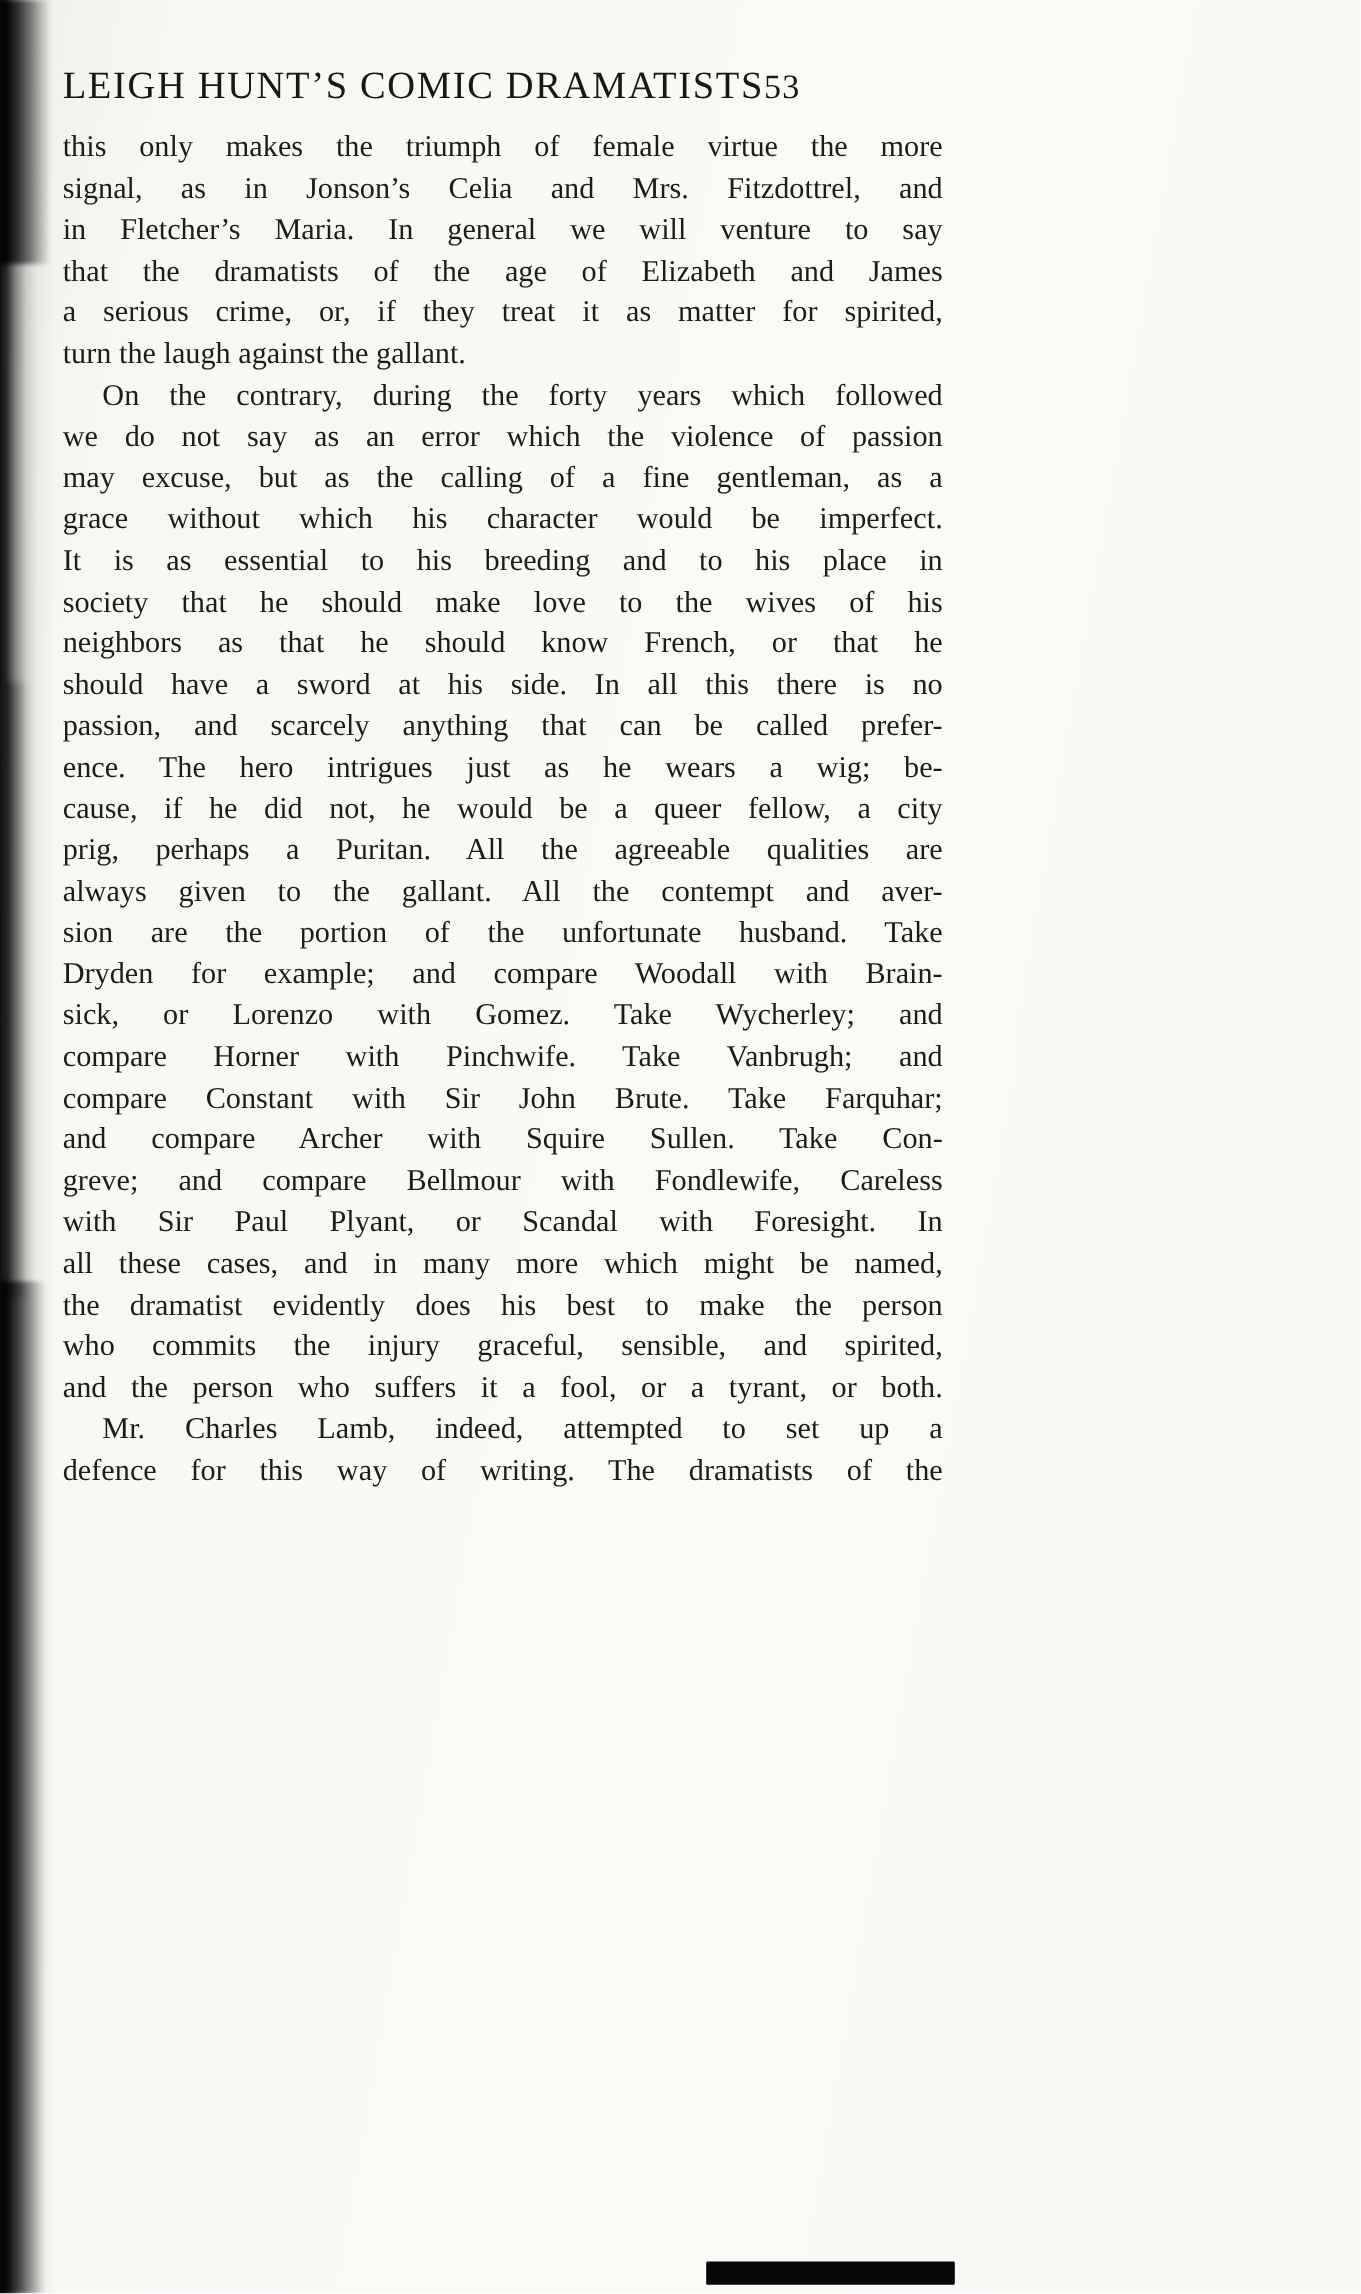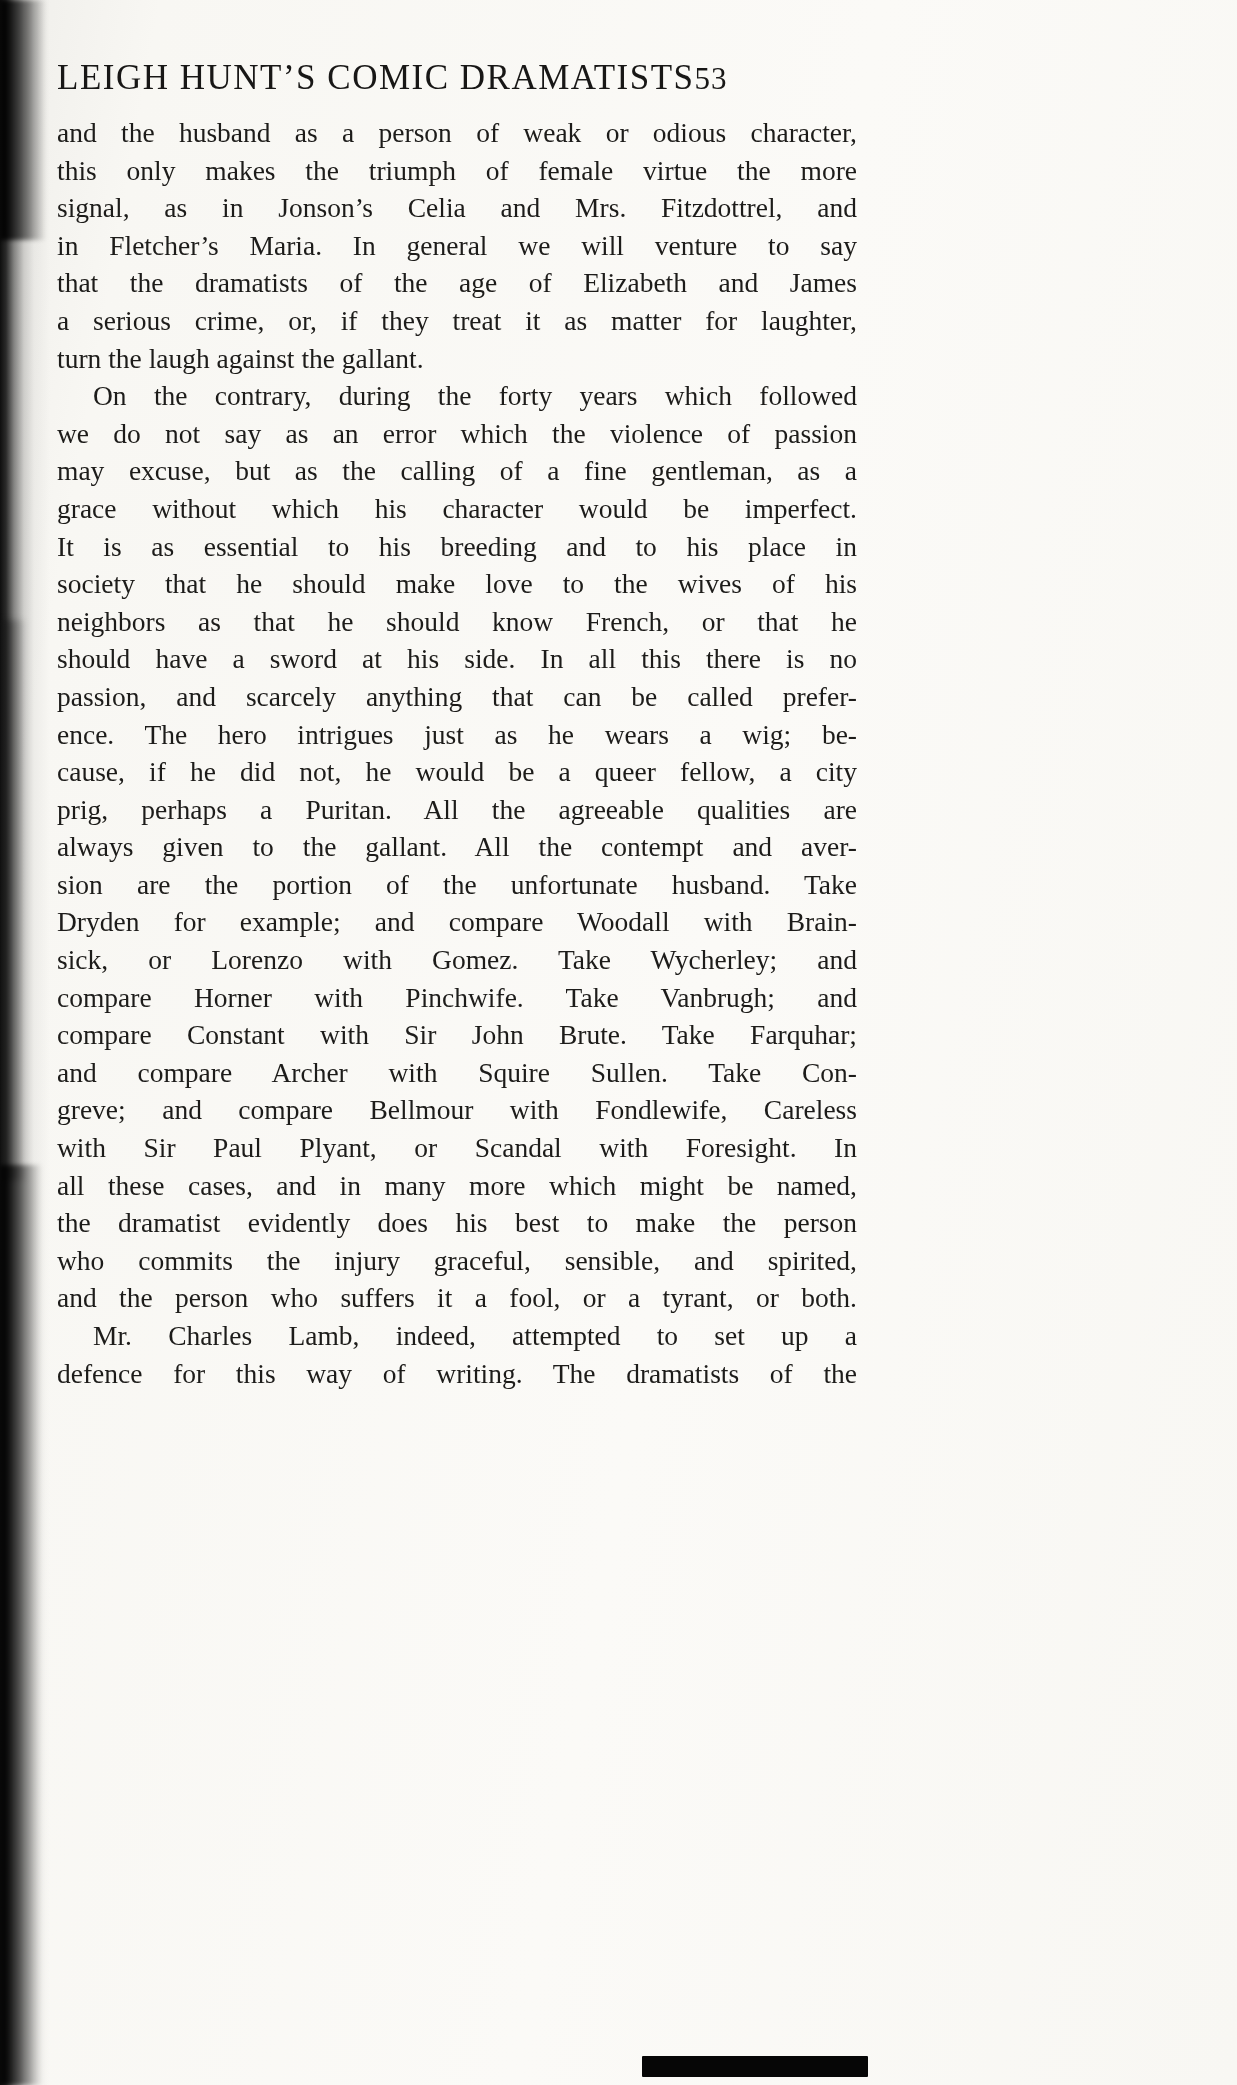--- a/index.html
+++ b/index.html
@@ -60,26 +60,25 @@
 
   <div class="text-block">
     <div class="page-header">
       <span class="page-title">LEIGH HUNT’S COMIC DRAMATISTS</span>
       <span class="page-number">53</span>
     </div>
 
     <div class="page-body">
 
     <div>
-          <div class="line justify">and the husband as a person of weak or odious character,</div>
           <div class="line justify">this only makes the triumph of female virtue the more</div>
           <div class="line justify">signal, as in Jonson’s Celia and Mrs. Fitzdottrel, and</div>
           <div class="line justify">in Fletcher’s Maria.  In general we will venture to say</div>
           <div class="line justify">that the dramatists of the age of Elizabeth and James</div>
-          <div class="line justify">a serious crime, or, if they treat it as matter for laughter,</div>
+          <div class="line justify">a serious crime, or, if they treat it as matter for spirited,</div>
           <div class="line">turn the laugh against the gallant.</div>
         </div>
         <div>
           <div class="line indent justify">On the contrary, during the forty years which followed</div>
           <div class="line justify">we do not say as an error which the violence of passion</div>
           <div class="line justify">may excuse, but as the calling of a fine gentleman, as a</div>
           <div class="line justify">grace without which his character would be imperfect.</div>
           <div class="line justify">It is as essential to his breeding and to his place in</div>
           <div class="line justify">society that he should make love to the wives of his</div>
           <div class="line justify">neighbors as that he should know French, or that he</div>

